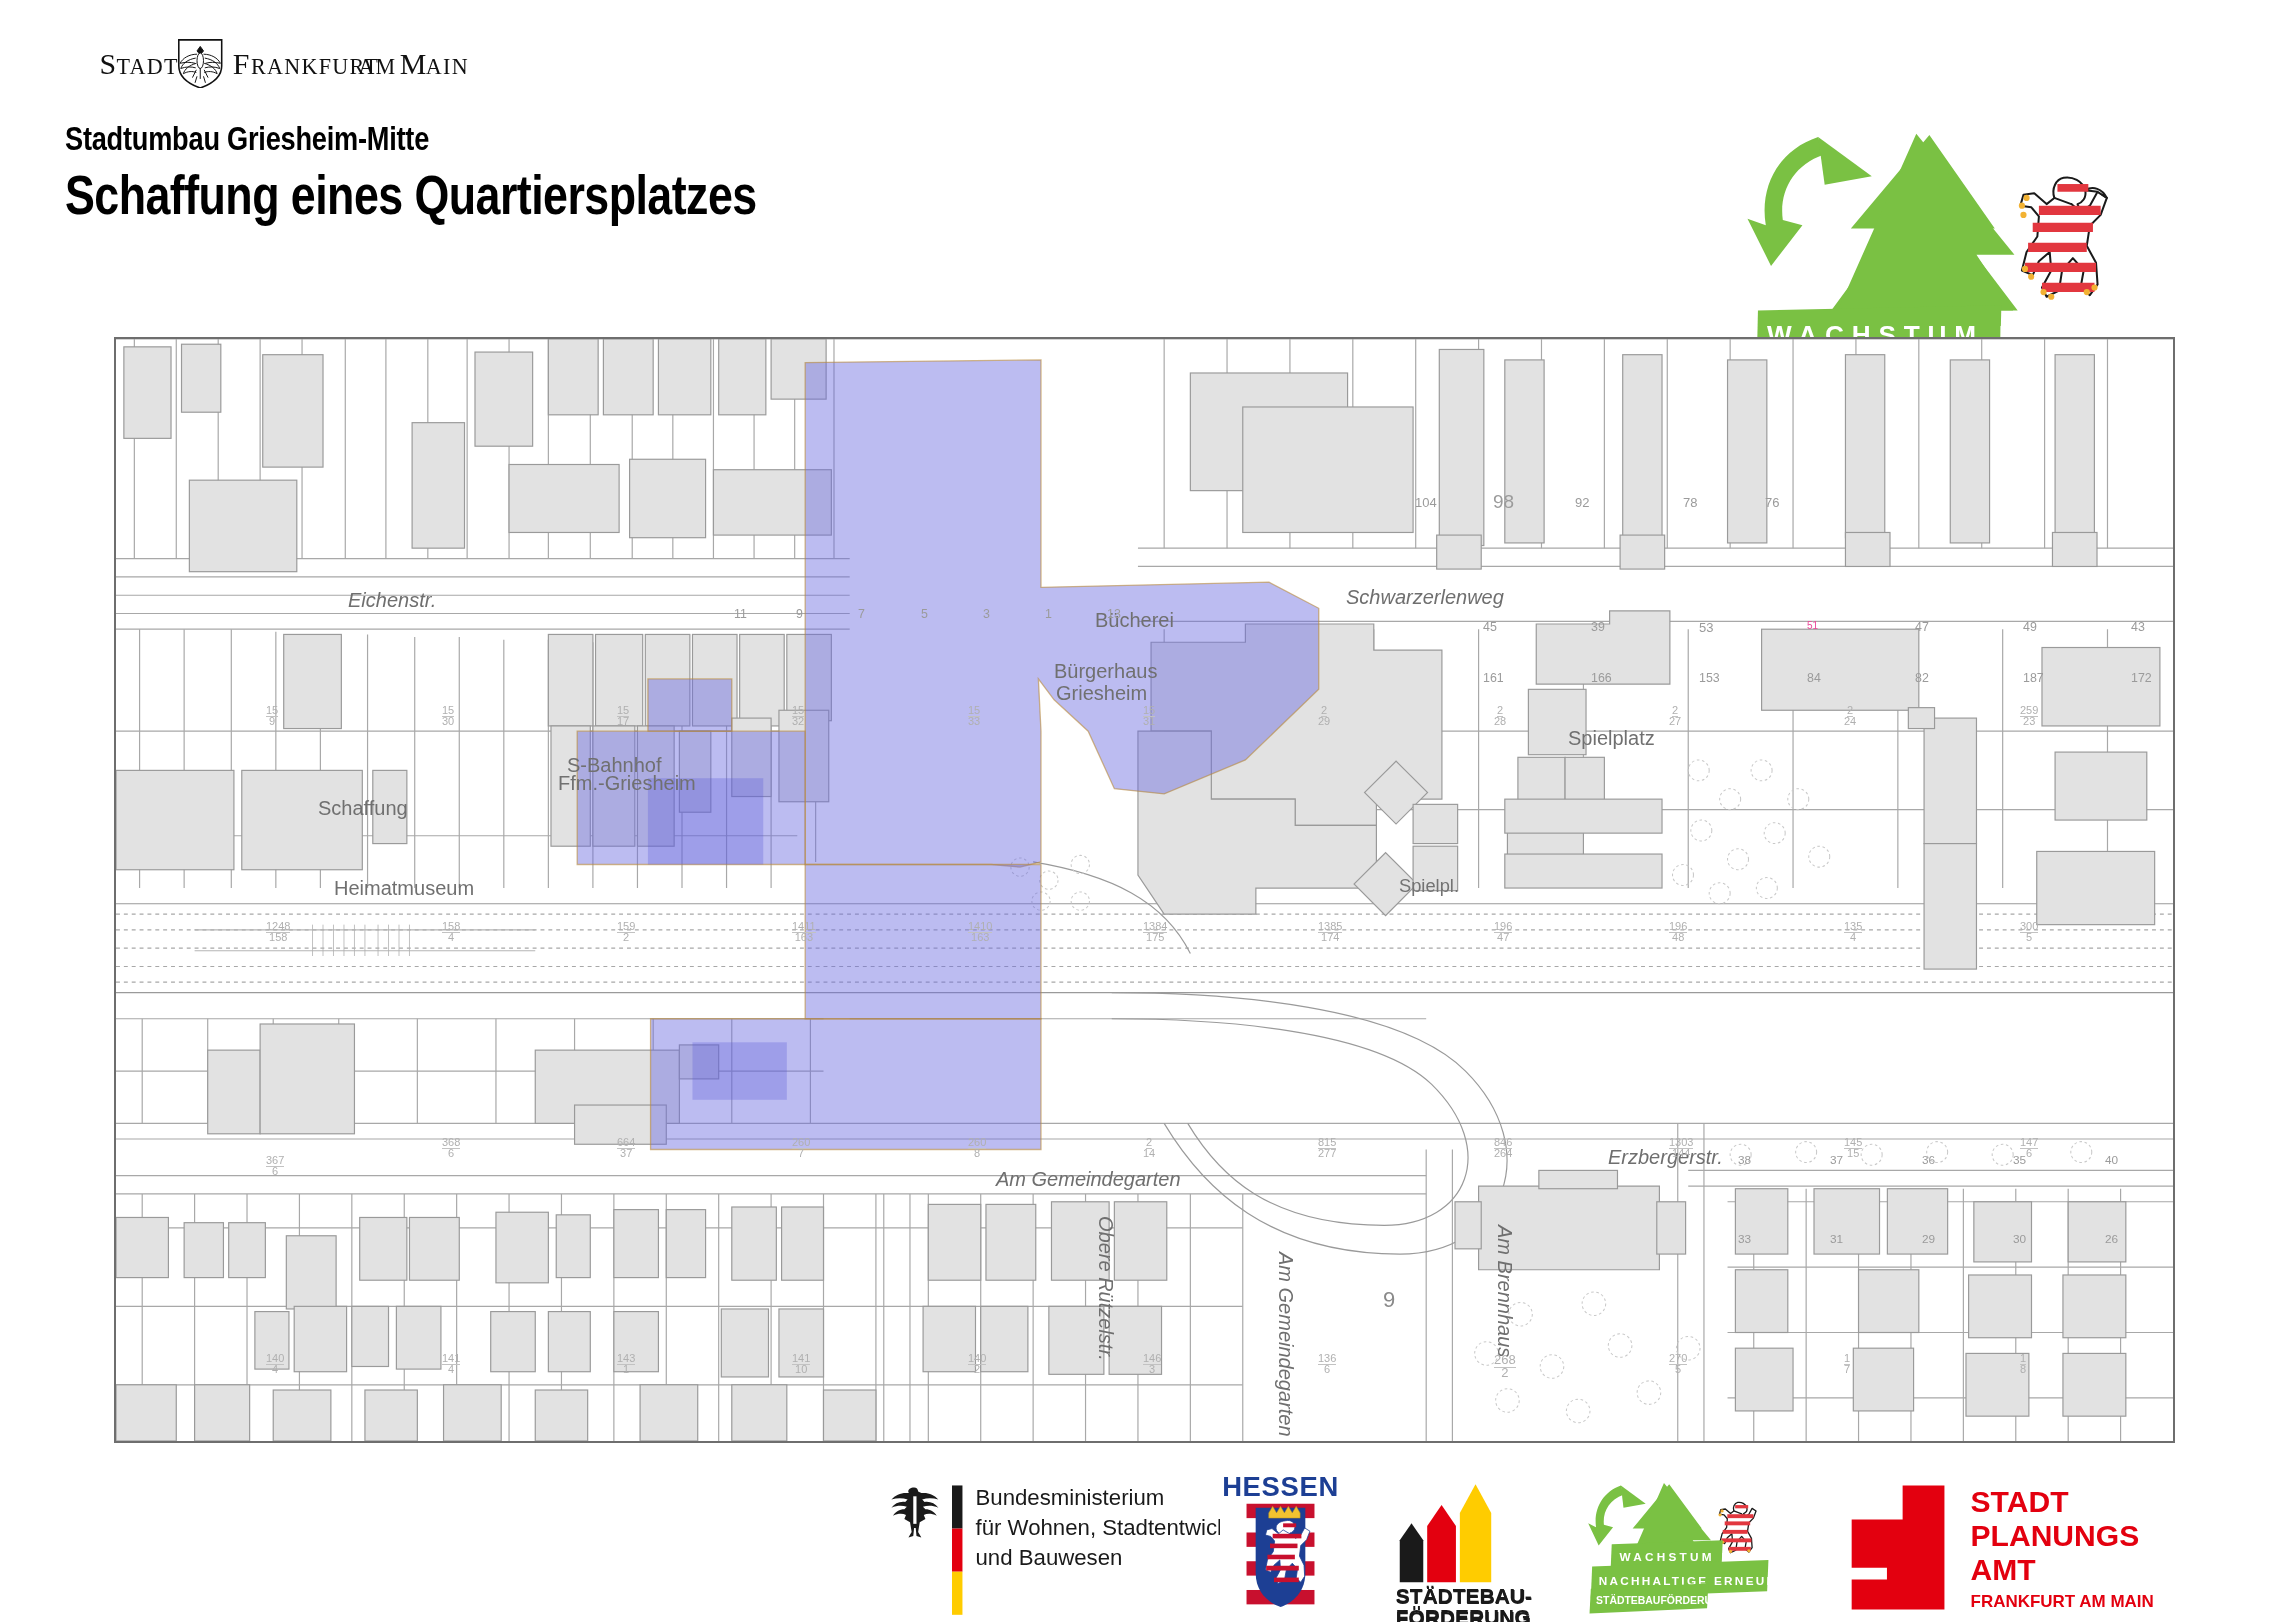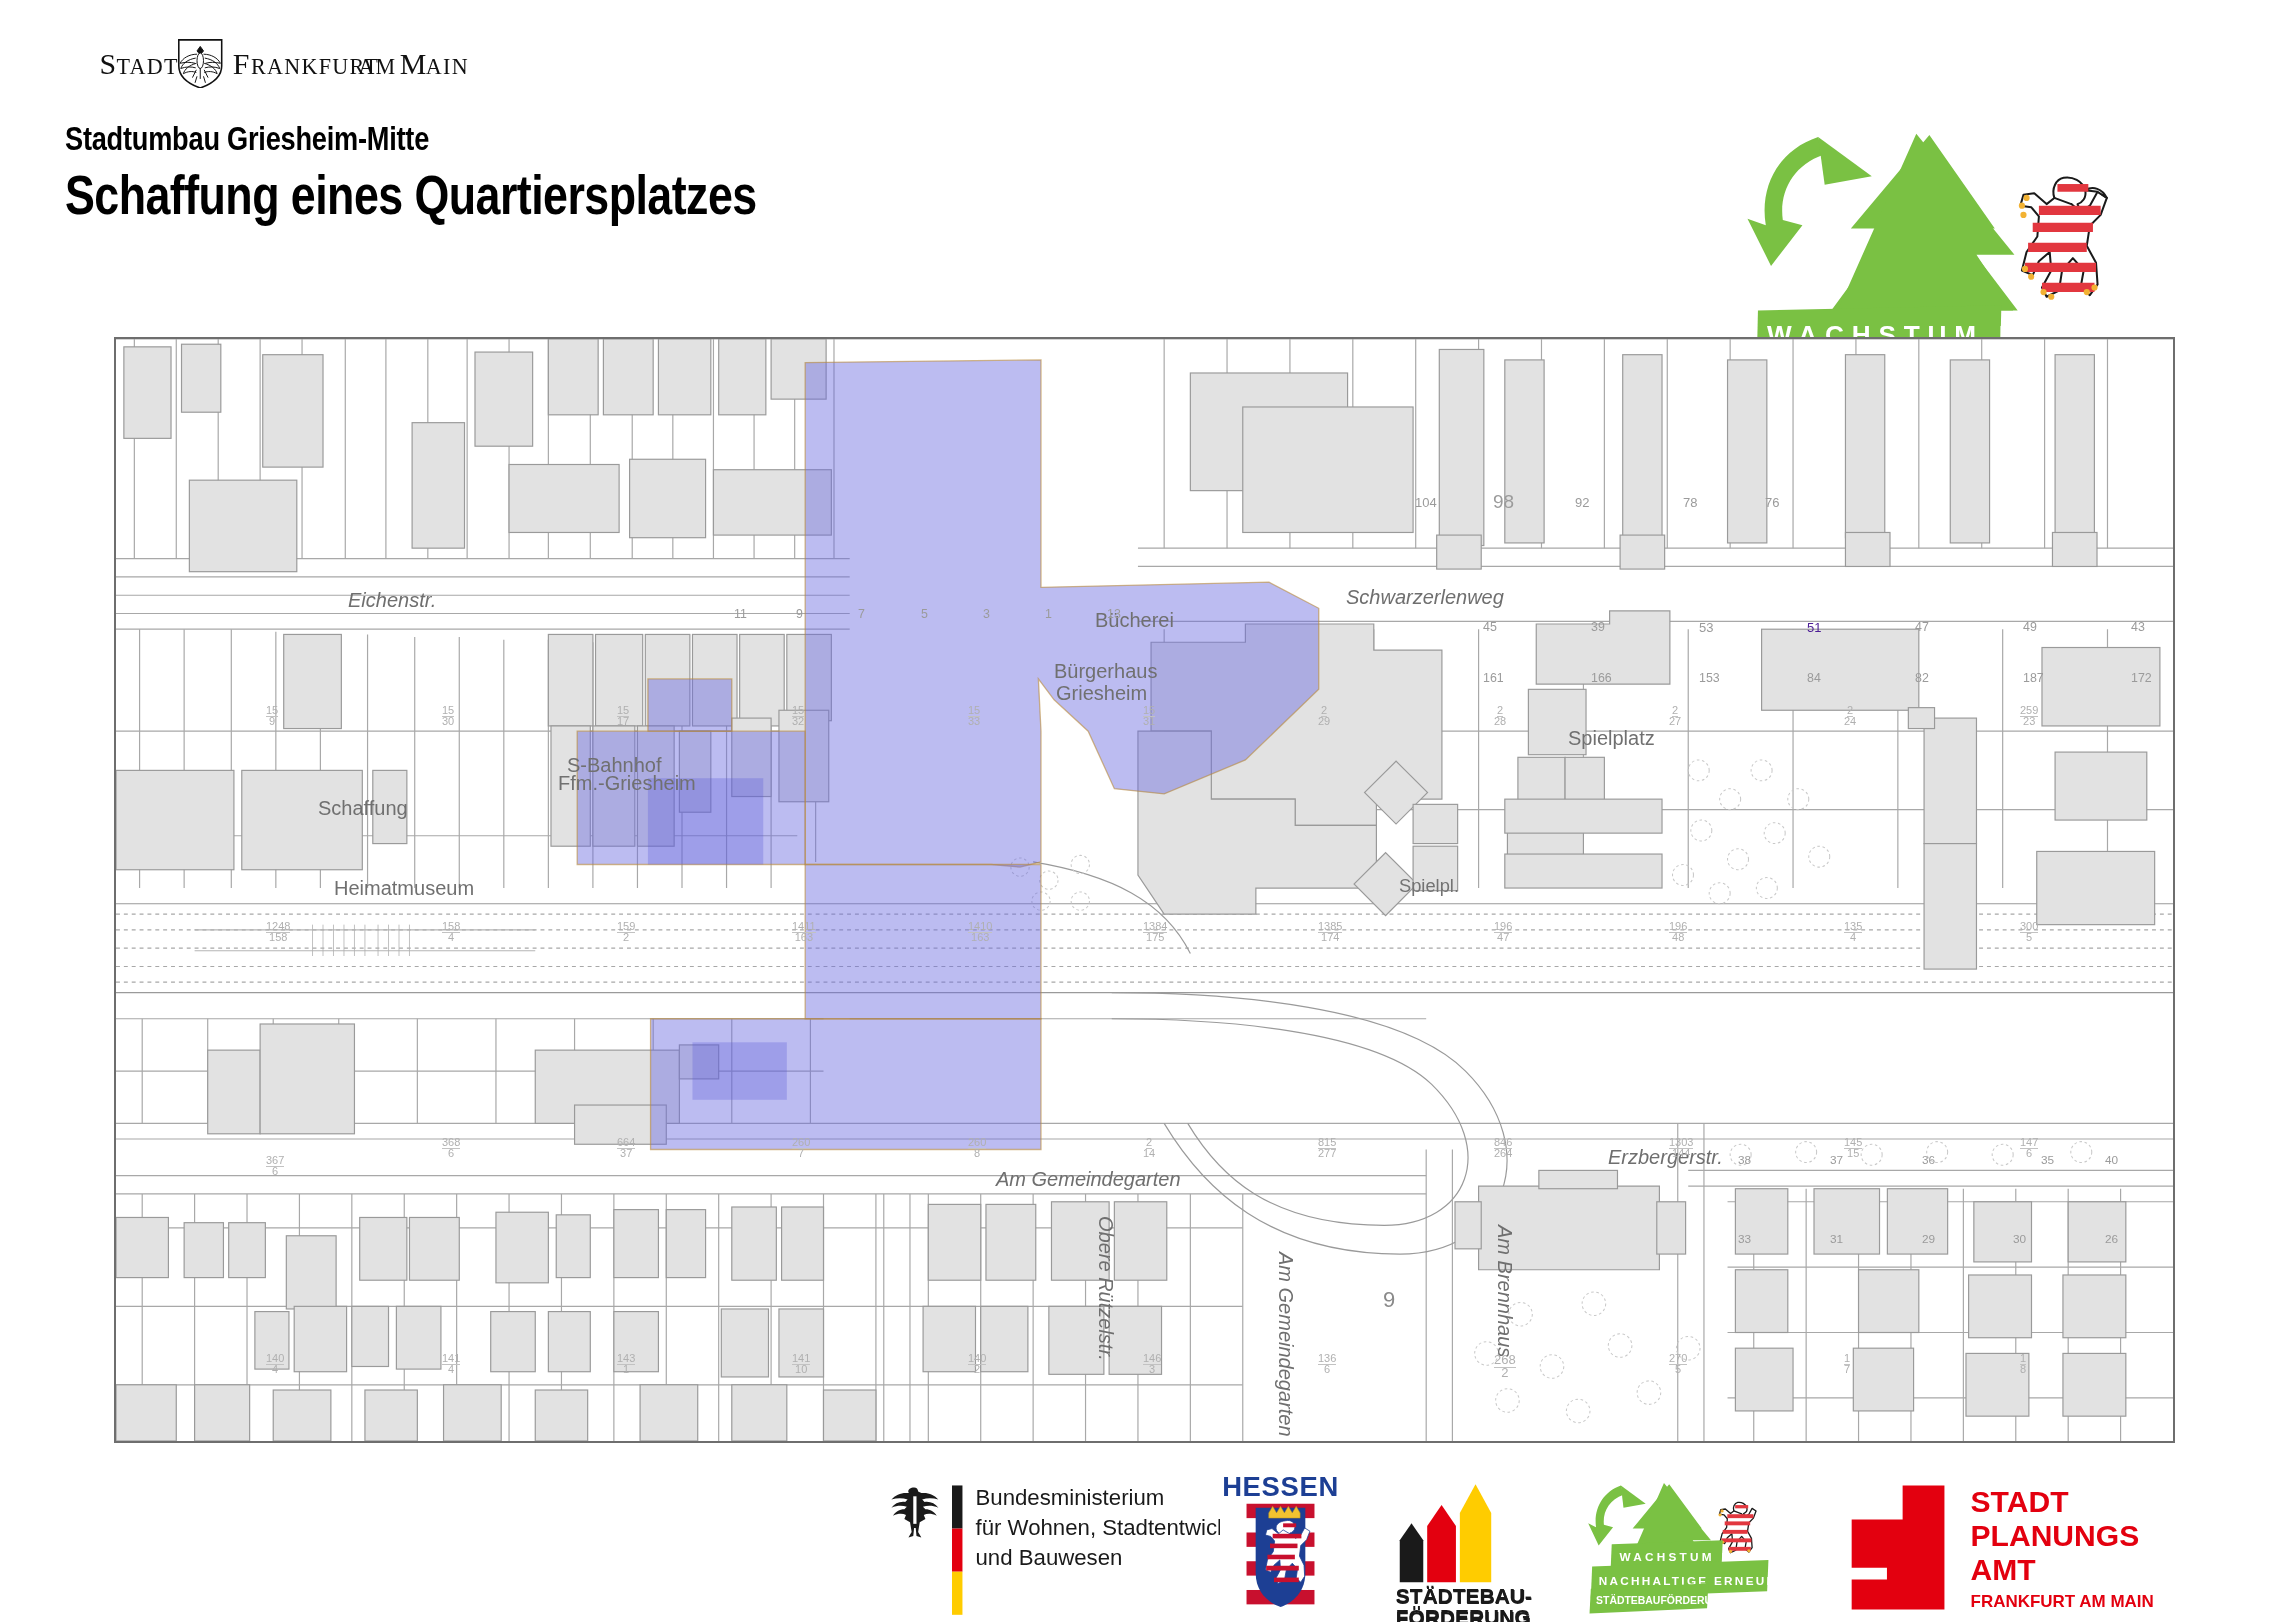--- a/index.html
+++ b/index.html
@@ -444,42 +444,42 @@
 
   <div class="mlabel" style="left:1267px;top:948px;font-size:22px;color:#8a8a8a;">9</div>
 <div class="mlabel" style="left: 1299px; top: 156px; font-size: 13px; color: rgb(155, 155, 155);">104</div>
     <div class="mlabel" style="left: 1377px; top: 152px; font-size: 19px; color: rgb(155, 155, 155);">98</div>
     <div class="mlabel" style="left: 1459px; top: 156px; font-size: 13px; color: rgb(155, 155, 155);">92</div>
     <div class="mlabel" style="left: 1567px; top: 156px; font-size: 13px; color: rgb(155, 155, 155);">78</div>
     <div class="mlabel" style="left: 1649px; top: 156px; font-size: 13px; color: rgb(155, 155, 155);">76</div>
     <div class="mlabel" style="left: 1367px; top: 281px; font-size: 12.4px; color: rgb(155, 155, 155);">45</div>
     <div class="mlabel" style="left: 1475px; top: 281px; font-size: 12.4px; color: rgb(155, 155, 155);">39</div>
     <div class="mlabel" style="left: 1583px; top: 281px; font-size: 13px; color: rgb(155, 155, 155);">53</div>
-    <div class="mlabel" style="left: 1691px; top: 281px; font-size: 13px; color: #4c1d95;">51</div>
+    <div class="mlabel" style="left: 1691px; top: 281px; font-size: 10px; color: #ec4899;">51</div>
     <div class="mlabel" style="left: 1799px; top: 281px; font-size: 12.4px; color: rgb(155, 155, 155);">47</div>
     <div class="mlabel" style="left: 1907px; top: 281px; font-size: 12.4px; color: rgb(155, 155, 155);">49</div>
     <div class="mlabel" style="left: 2015px; top: 281px; font-size: 12.4px; color: rgb(155, 155, 155);">43</div>
     <div class="mlabel" style="left: 1367px; top: 332px; font-size: 12.4px; color: rgb(155, 155, 155);">161</div>
     <div class="mlabel" style="left: 1475px; top: 332px; font-size: 12.4px; color: rgb(155, 155, 155);">166</div>
     <div class="mlabel" style="left: 1583px; top: 332px; font-size: 12.4px; color: rgb(155, 155, 155);">153</div>
     <div class="mlabel" style="left: 1691px; top: 332px; font-size: 12.4px; color: rgb(155, 155, 155);">84</div>
     <div class="mlabel" style="left: 1799px; top: 332px; font-size: 12.4px; color: rgb(155, 155, 155);">82</div>
     <div class="mlabel" style="left: 1907px; top: 332px; font-size: 12.4px; color: rgb(155, 155, 155);">187</div>
     <div class="mlabel" style="left: 2015px; top: 332px; font-size: 12.4px; color: rgb(155, 155, 155);">172</div>
     <div class="mlabel" style="left: 618px; top: 268px; font-size: 12.4px; color: rgb(155, 155, 155);">11</div>
     <div class="mlabel" style="left: 680px; top: 268px; font-size: 12.4px; color: rgb(155, 155, 155);">9</div>
     <div class="mlabel" style="left: 742px; top: 268px; font-size: 12.4px; color: rgb(155, 155, 155);">7</div>
     <div class="mlabel" style="left: 805px; top: 268px; font-size: 12.4px; color: rgb(155, 155, 155);">5</div>
     <div class="mlabel" style="left: 867px; top: 268px; font-size: 12.4px; color: rgb(155, 155, 155);">3</div>
     <div class="mlabel" style="left: 929px; top: 268px; font-size: 12.4px; color: rgb(155, 155, 155);">1</div>
     <div class="mlabel" style="left: 991px; top: 268px; font-size: 12.4px; color: rgb(155, 155, 155);">13</div>
     <div class="mlabel" style="left: 1622px; top: 814px; font-size: 11.8px; color: rgb(155, 155, 155);">38</div>
     <div class="mlabel" style="left: 1714px; top: 814px; font-size: 11.8px; color: rgb(155, 155, 155);">37</div>
     <div class="mlabel" style="left: 1806px; top: 814px; font-size: 11.8px; color: rgb(155, 155, 155);">36</div>
-    <div class="mlabel" style="left: 1897px; top: 814px; font-size: 11.8px; color: rgb(155, 155, 155); margin-left: 28px;">35</div>
+    <div class="mlabel" style="left: 1897px; top: 814px; font-size: 11.8px; color: rgb(155, 155, 155);">35</div>
     <div class="mlabel" style="left: 1989px; top: 814px; font-size: 11.8px; color: rgb(155, 155, 155);">40</div>
     <div class="mlabel" style="left: 1622px; top: 893px; font-size: 11.8px; color: rgb(155, 155, 155);">33</div>
     <div class="mlabel" style="left: 1714px; top: 893px; font-size: 11.8px; color: rgb(155, 155, 155);">31</div>
     <div class="mlabel" style="left: 1806px; top: 893px; font-size: 11.8px; color: rgb(155, 155, 155);">29</div>
     <div class="mlabel" style="left: 1897px; top: 893px; font-size: 11.8px; color: rgb(155, 155, 155);">30</div>
     <div class="mlabel" style="left: 1989px; top: 893px; font-size: 11.8px; color: rgb(155, 155, 155);">26</div>
     <div class="mlabel" style="left: 150px; top: 366px; font-size: 11px; color: rgb(176, 176, 176); text-align: center; line-height: 1;"><span style="border-bottom:0.7px solid #c2c2c2;">15</span><br>9</div>
     <div class="mlabel" style="left: 326px; top: 366px; font-size: 11px; color: rgb(176, 176, 176); text-align: center; line-height: 1;"><span style="border-bottom:0.7px solid #c2c2c2;">15</span><br>30</div>
     <div class="mlabel" style="left: 501px; top: 366px; font-size: 11px; color: rgb(176, 176, 176); text-align: center; line-height: 1;"><span style="border-bottom:0.7px solid #c2c2c2;">15</span><br>17</div>
     <div class="mlabel" style="left: 676px; top: 366px; font-size: 11px; color: rgb(176, 176, 176); text-align: center; line-height: 1;"><span style="border-bottom:0.7px solid #c2c2c2;">15</span><br>32</div>

